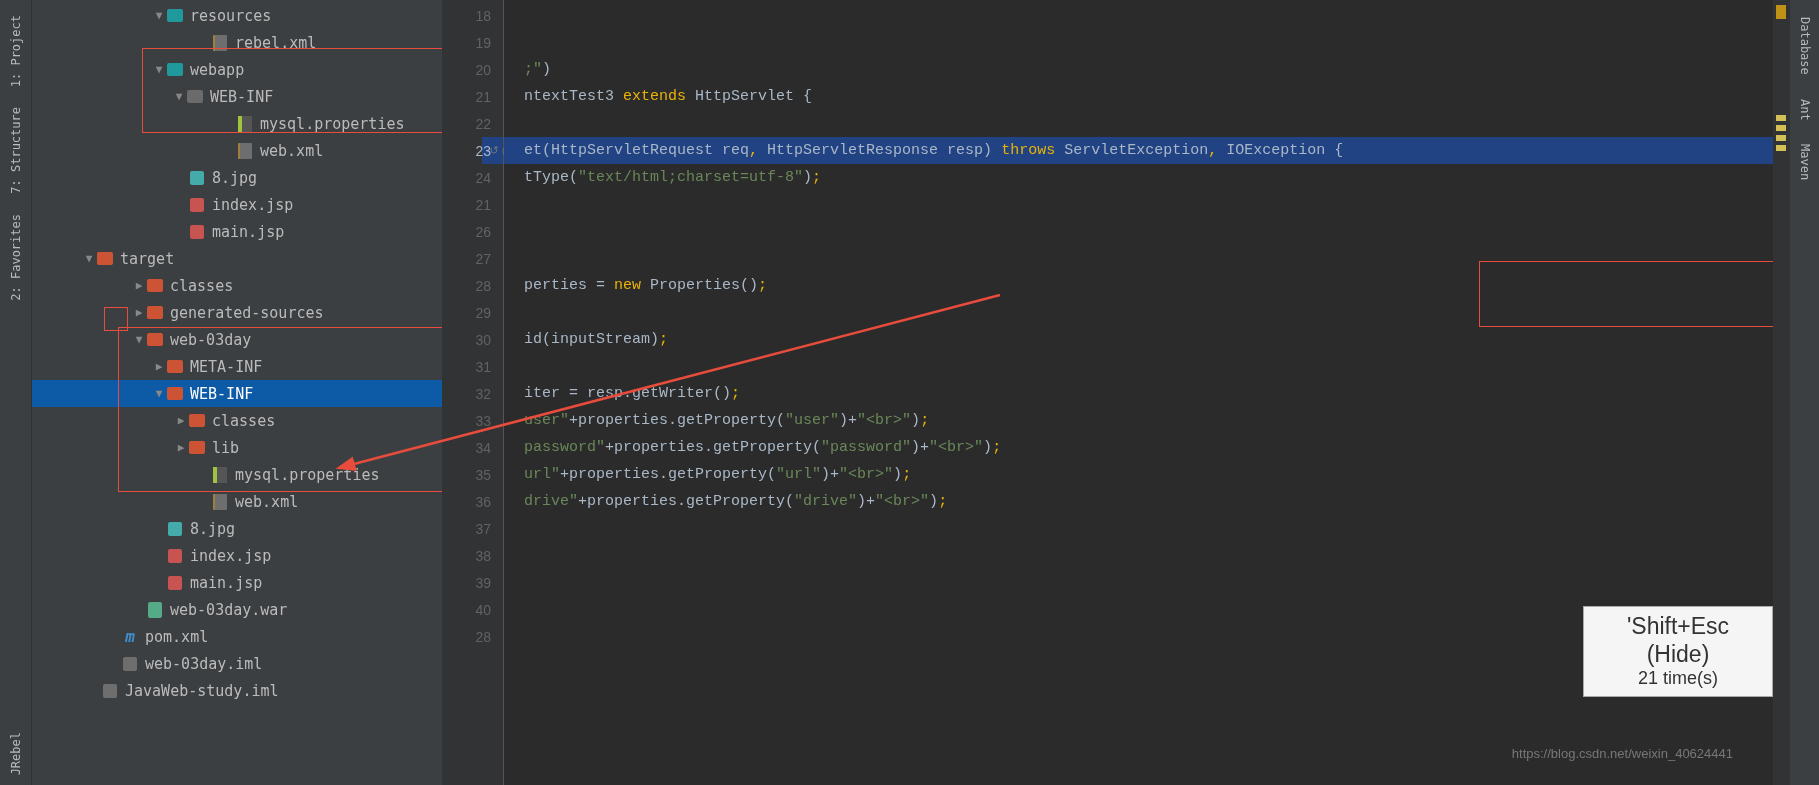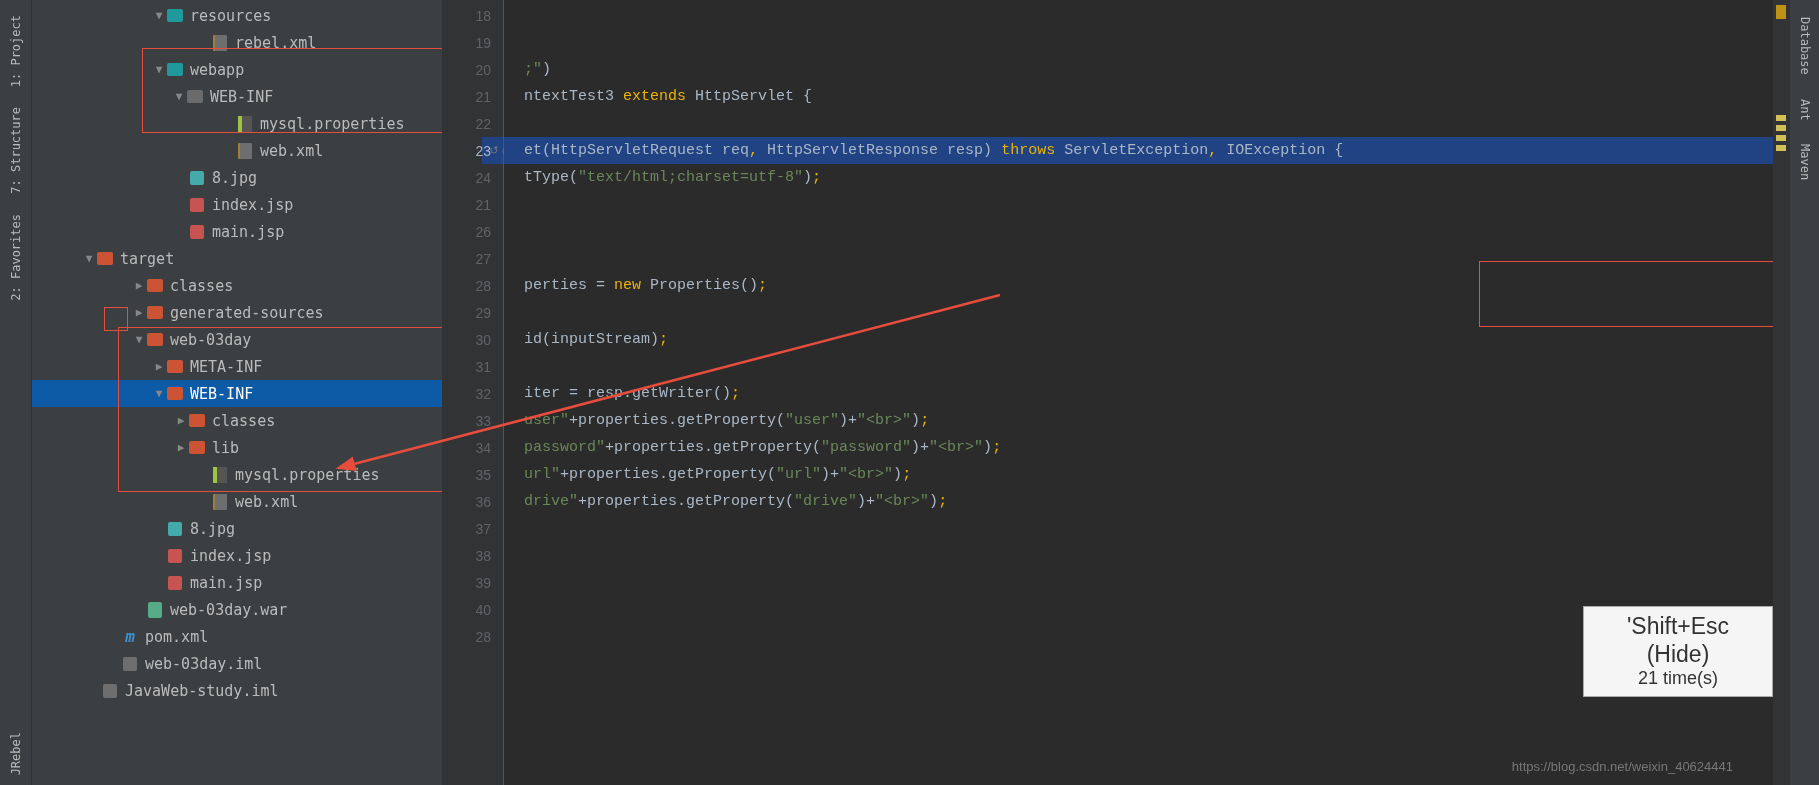--- a/index.html
+++ b/index.html
@@ -167,21 +167,21 @@
   font-size:23px;
   text-align:center;
   padding:6px 4px;
   line-height:1.2;
   font-family:"Segoe UI",sans-serif;
 }
 .tooltip-popup .times { font-size:18px; }
 .watermark {
   position:absolute;
   right:40px;
-  bottom:5px;
+  bottom:18px;
   color:#777;
   font-size:13px;
   font-family:sans-serif;
   margin-left:12px;
 }
 svg.arrow { position:absolute; pointer-events:none; z-index:50; }
 </style>
 </head>
 <body>
 

